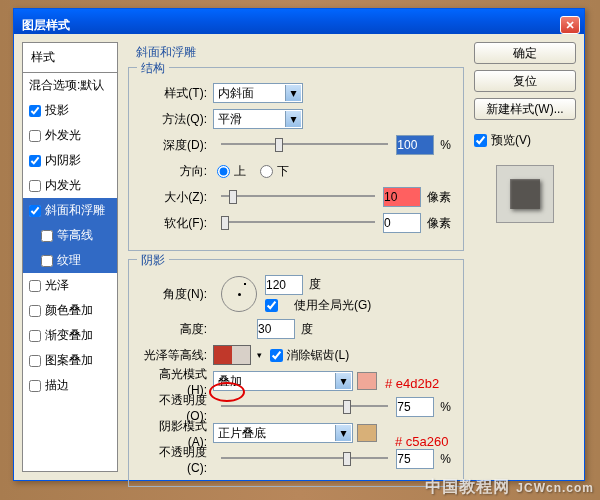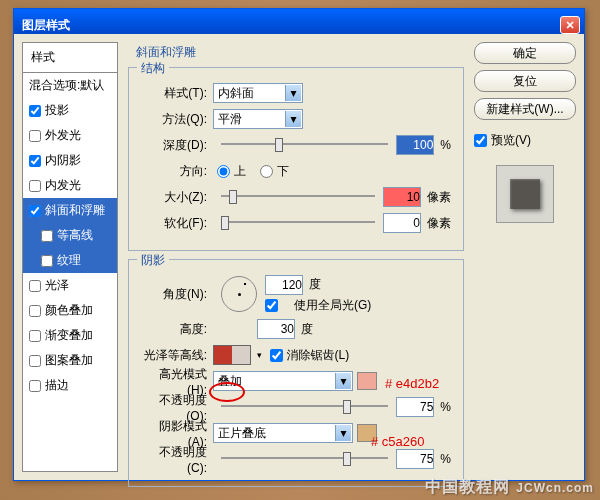--- a/index.html
+++ b/index.html
@@ -17,26 +17,26 @@
 .sidebar-item input[type=checkbox]{width:12px;height:12px}
 .main{flex:1;padding:0 10px}
 .fieldset{border:1px solid #a0b0c0;border-radius:0;padding:10px 12px 12px;margin-bottom:8px;position:relative}
 .fieldset .legend{position:absolute;top:-8px;left:8px;background:#ece9d8;padding:0 4px;color:#2050a0}
 .row{display:flex;align-items:center;margin:4px 0;height:22px}
 .label{width:72px;text-align:right;padding-right:6px}
 .select{border:1px solid #7f9db9;background:#fff;height:20px;display:flex;align-items:center;padding:0 4px;position:relative}
 .select .arrow{position:absolute;right:1px;top:1px;bottom:1px;width:16px;background:linear-gradient(#c8e0f8,#98c0e8);display:flex;align-items:center;justify-content:center;border-left:1px solid #7f9db9}
 .slider{flex:1;height:18px;position:relative;margin:0 8px;background:linear-gradient(transparent 7px,#999 7px,#999 9px,transparent 9px)}
 .thumb{position:absolute;top:2px;width:8px;height:14px;background:#e8e8e8;border:1px solid #666}
-.numbox{width:38px;height:20px;border:1px solid #7f9db9;background:#fff;text-align:right;line-height:18px}
+.numbox{width:38px;height:20px;border:1px solid #7f9db9;background:#fff;text-align:left;line-height:18px}
 .numbox.red{background:#ff6060}
 .unit{margin-left:6px}
 .radio{margin:0 4px}
 .rightcol{width:102px;display:flex;flex-direction:column;gap:6px;align-items:stretch}
-.btn{height:22px;border:1px solid #888;background:linear-gradient(#fff,#ece9d8);border-radius:10px;text-align:center;line-height:20px}
+.btn{height:22px;border:1px solid #888;background:linear-gradient(#fff,#ece9d8);border-radius:3px;text-align:center;line-height:20px}
 .preview-row{display:flex;align-items:center;gap:4px;margin-top:6px}
 .preview{width:58px;height:58px;margin:10px auto;background:#d8d8d0;border:1px solid #999;display:flex;align-items:center;justify-content:center}
 .preview-inner{width:30px;height:30px;background:#575450;box-shadow:2px 2px 4px rgba(0,0,0,0.5),inset 1px 1px 2px rgba(255,255,255,0.2)}
 .anglewheel{width:36px;height:36px;border:1px solid #888;border-radius:50%;background:#ece9d8;position:relative;margin:0 8px}
 .anglewheel .dot{position:absolute;width:3px;height:3px;background:#000;border-radius:50%;top:16px;left:16px}
 .anglewheel .mark{position:absolute;width:2px;height:2px;background:#000;top:6px;right:10px}
 .swatch{width:20px;height:18px;border:1px solid #888;margin:0 4px}
 .swatch.pink{background:#f0a898}
 .swatch.tan{background:#d8b078}
 .swatch-wrap{width:38px;height:20px;border:1px solid #666;display:flex;margin-right:6px}
@@ -226,21 +226,21 @@
         <div class="row">
           <span class="label">不透明度(C):</span>
           <div class="slider">
               <div class="thumb" style="left:73%"></div>
             </div>
           <div class="numbox">75</div>
           <span class="unit">%</span>
         </div>
         <div class="redcircle" style="width:36px;height:20px;top:122px;left:80px"></div>
         <div class="redlabel" style="top:116px;left:256px"># e4d2b2</div>
-        <div class="redlabel" style="top:174px;left:242px"># c5a260</div>
+        <div class="redlabel" style="top:174px;left:266px"># c5a260</div>
       </div>
     </div>
 
     <div class="rightcol">
       <div class="btn">确定</div>
       <div class="btn">复位</div>
       <div class="btn">新建样式(W)...</div>
       <div class="preview-row">
         <input type="checkbox" checked="" class="chk" style="">
         <span>预览(V)</span>

